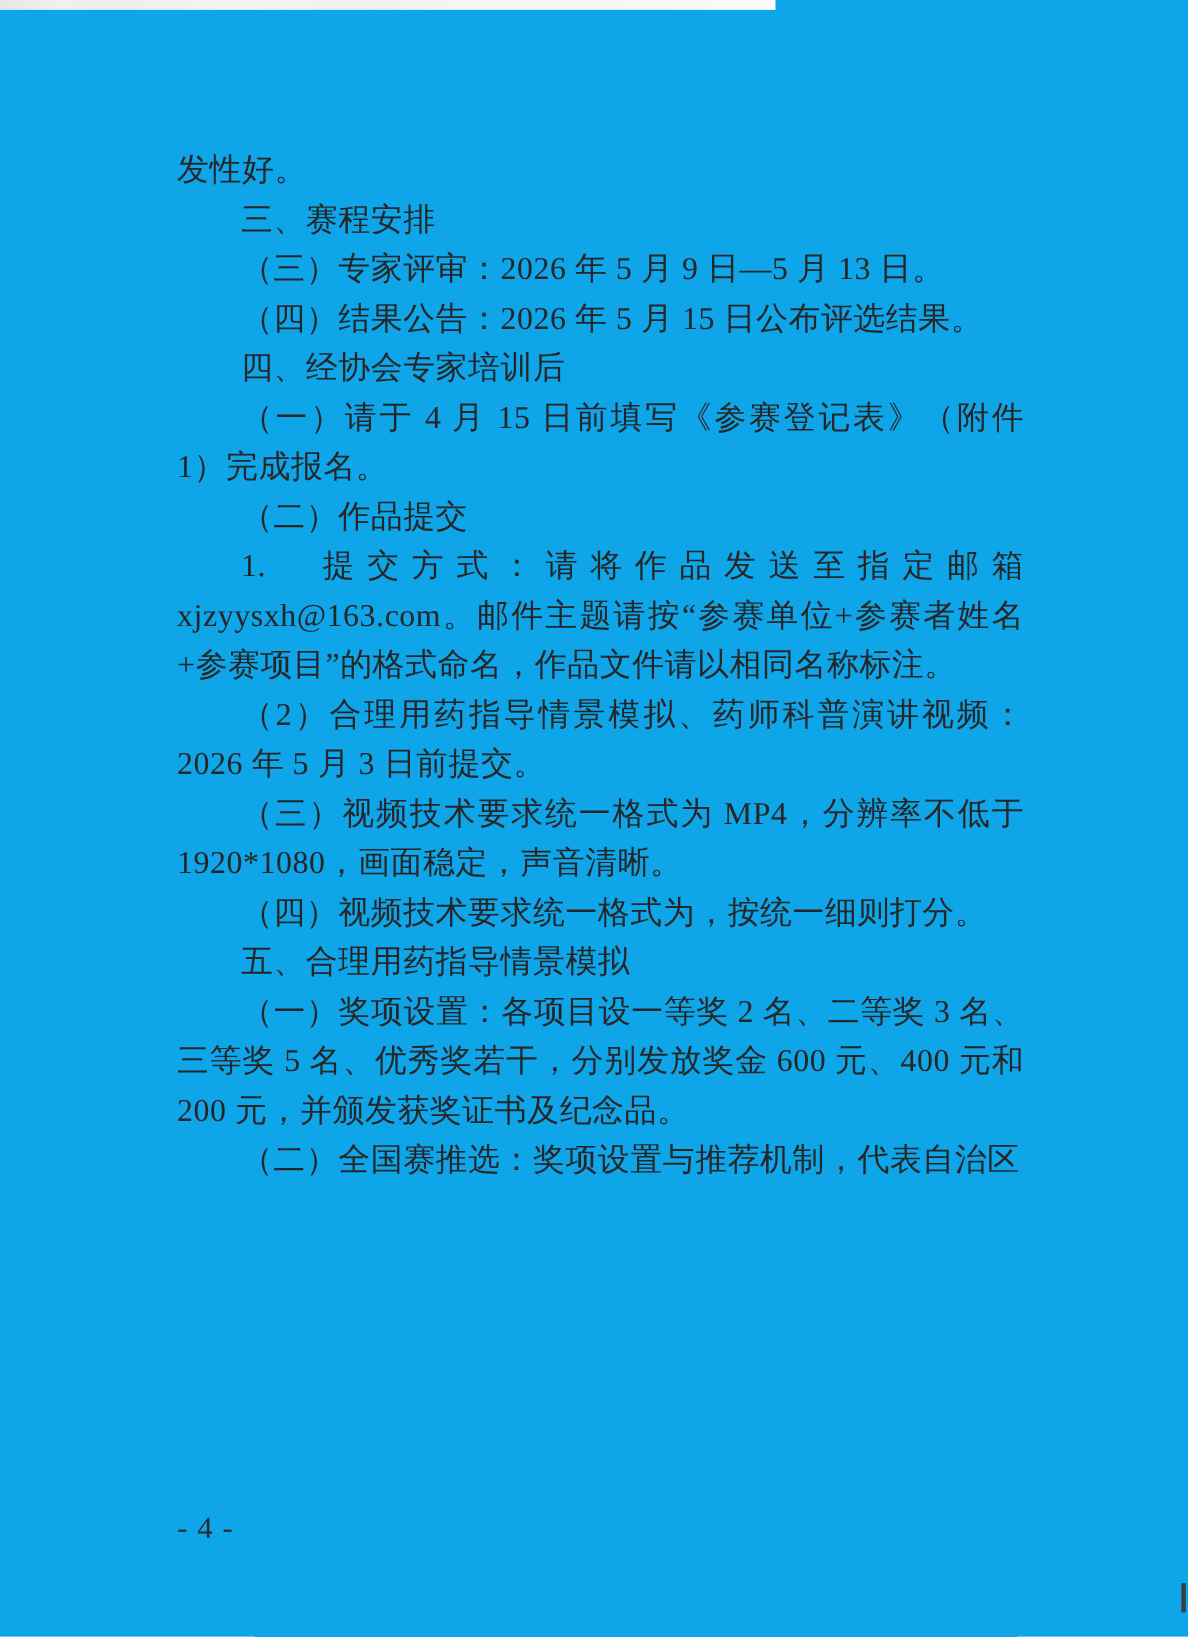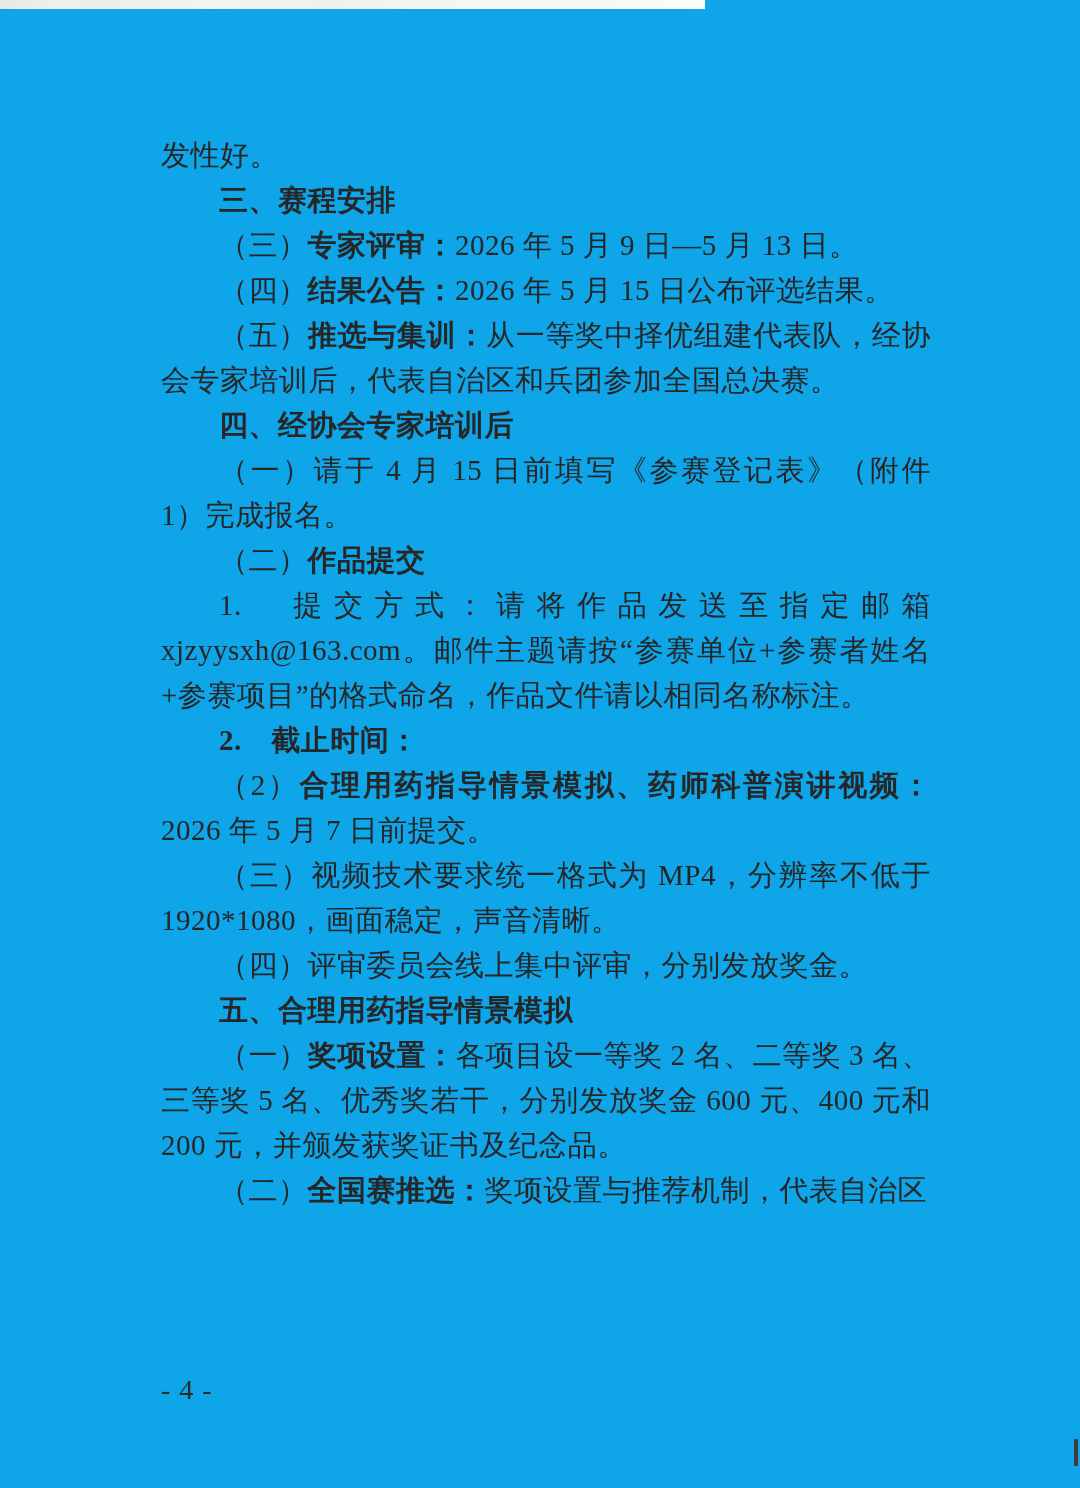--- a/index.html
+++ b/index.html
@@ -54,21 +54,21 @@
   }
   .doc-body p.continuation {
     text-indent: 0;
   }
   .doc-body p.heading {
     font-family: "Liberation Sans", sans-serif;
     font-weight: 700;
     text-align: left;
   }
   .doc-body .b {
-    font-weight: 700;
+    font-weight: 400;
   }
   .page-number {
     position: absolute;
     left: 161px;
     top: 1374px;
     font-size: 28px;
     line-height: 32px;
     letter-spacing: 1px;
     color: #2b2b2b;
   }
@@ -76,28 +76,26 @@
 </head>
 <body>
 
 <div class="sheet">
   <div class="scan-band"></div>
   <div class="doc-body">
       <p class="continuation"><span>发性好。</span></p>
       <p class="heading"><span class="b">三、赛程安排</span></p>
       <p class="item"><span>（三）</span><span class="b">专家评审：</span><span>2026 年 5 月 9 日—5 月 13 日。</span></p>
       <p class="item"><span>（四）</span><span class="b">结果公告：</span><span>2026 年 5 月 15 日公布评选结果。</span></p>
-      <p class="item"><span>（五）</span><span class="b">推选与集训：</span><span>从一等奖中择优组建代表队，经协会专家培训后，代表自治区和兵团参加全国总决赛。</span></p>
       <p class="heading"><span class="b">四、经协会专家培训后</span></p>
       <p class="item"><span>（一）请于 4 月 15 日前填写《参赛登记表》（附件 1）完成报名。</span></p>
       <p class="item"><span>（二）</span><span class="b">作品提交</span></p>
       <p class="item"><span>1.　提交方式：请将作品发送至指定邮箱xjzyysxh@163.com。邮件主题请按“参赛单位+参赛者姓名+参赛项目”的格式命名，作品文件请以相同名称标注。</span></p>
-      <p class="item"><span class="b">2.　截止时间：</span></p>
-      <p class="item"><span>（2）</span><span class="b">合理用药指导情景模拟、药师科普演讲视频：</span><span>2026 年 5 月 7 日前提交。</span></p>
+      <p class="item"><span>（2）</span><span class="b">合理用药指导情景模拟、药师科普演讲视频：</span><span>2026 年 5 月 3 日前提交。</span></p>
       <p class="item"><span>（三）视频技术要求统一格式为 MP4，分辨率不低于 1920*1080，画面稳定，声音清晰。</span></p>
-      <p class="item"><span>（四）评审委员会线上集中评审，分别发放奖金。</span></p>
+      <p class="item"><span>（四）视频技术要求统一格式为，按统一细则打分。</span></p>
       <p class="heading"><span class="b">五、合理用药指导情景模拟</span></p>
       <p class="item"><span>（一）</span><span class="b">奖项设置：</span><span>各项目设一等奖 2 名、二等奖 3 名、三等奖 5 名、优秀奖若干，分别发放奖金 600 元、400 元和 200 元，并颁发获奖证书及纪念品。</span></p>
       <p class="item"><span>（二）</span><span class="b">全国赛推选：</span><span>奖项设置与推荐机制，代表自治区</span></p>
     </div>
   <div class="page-number">- 4 -</div>
   <div class="scan-mark"></div>
 </div>
 
 </body></html>

